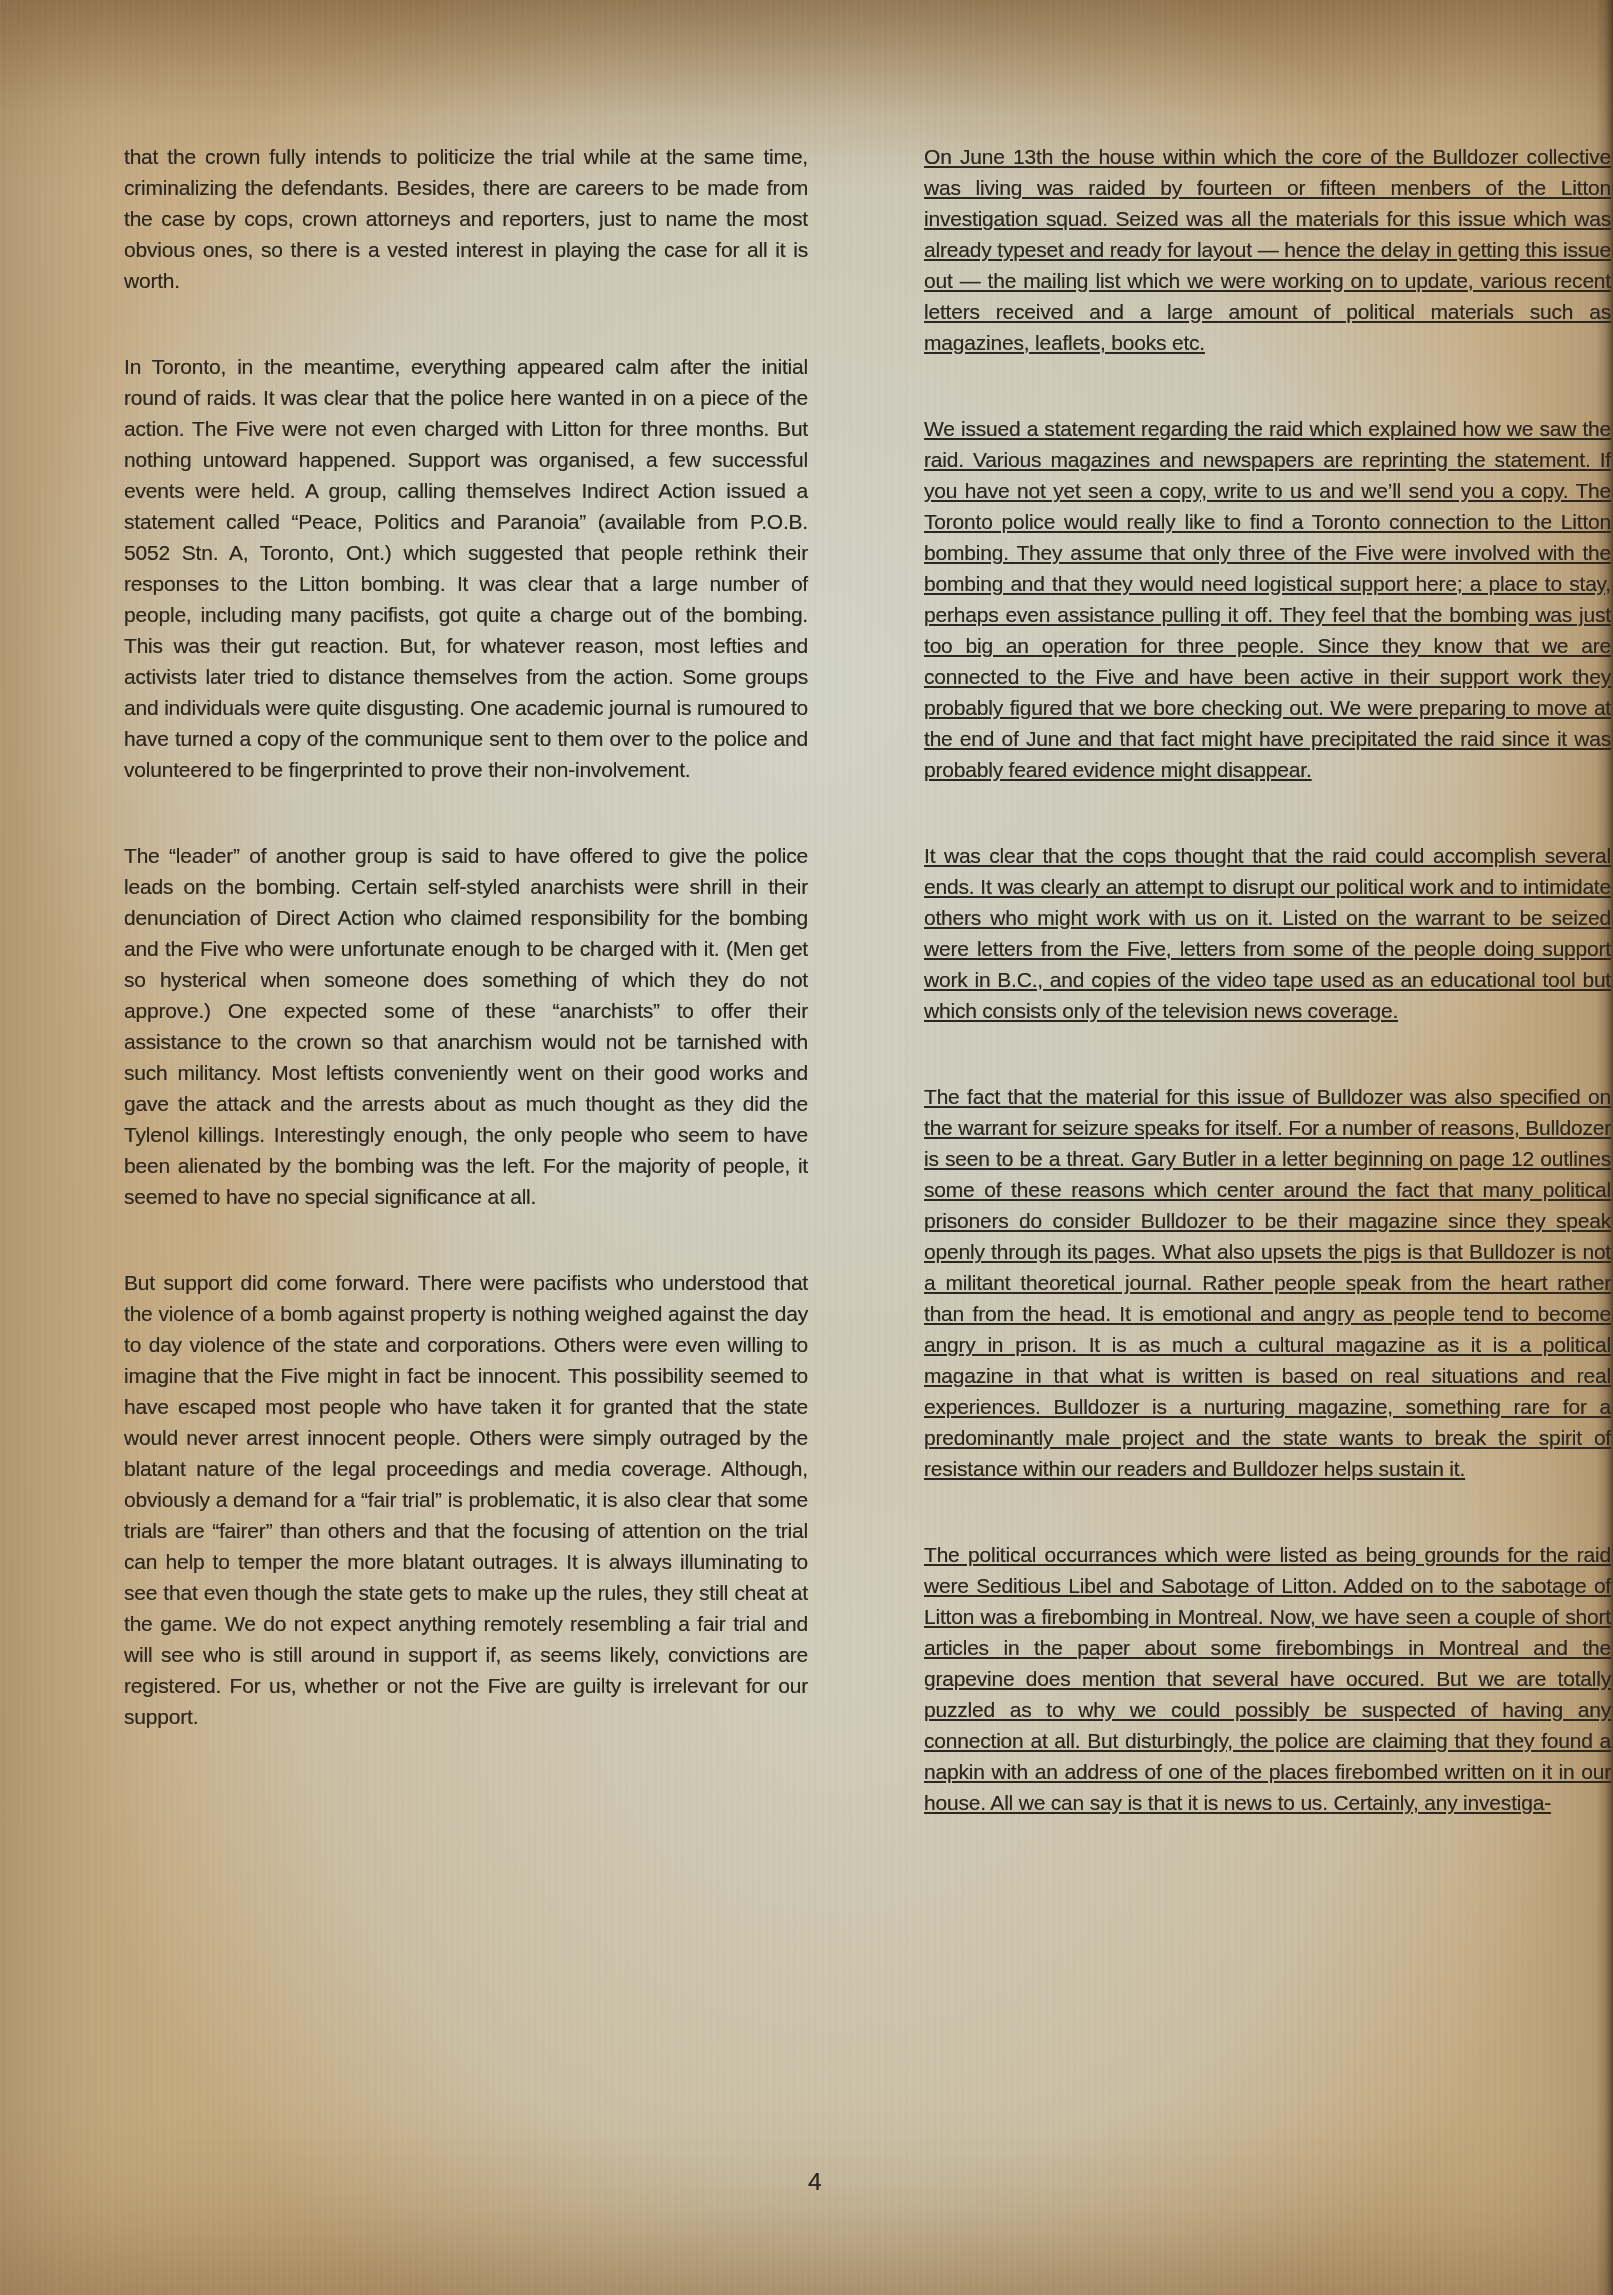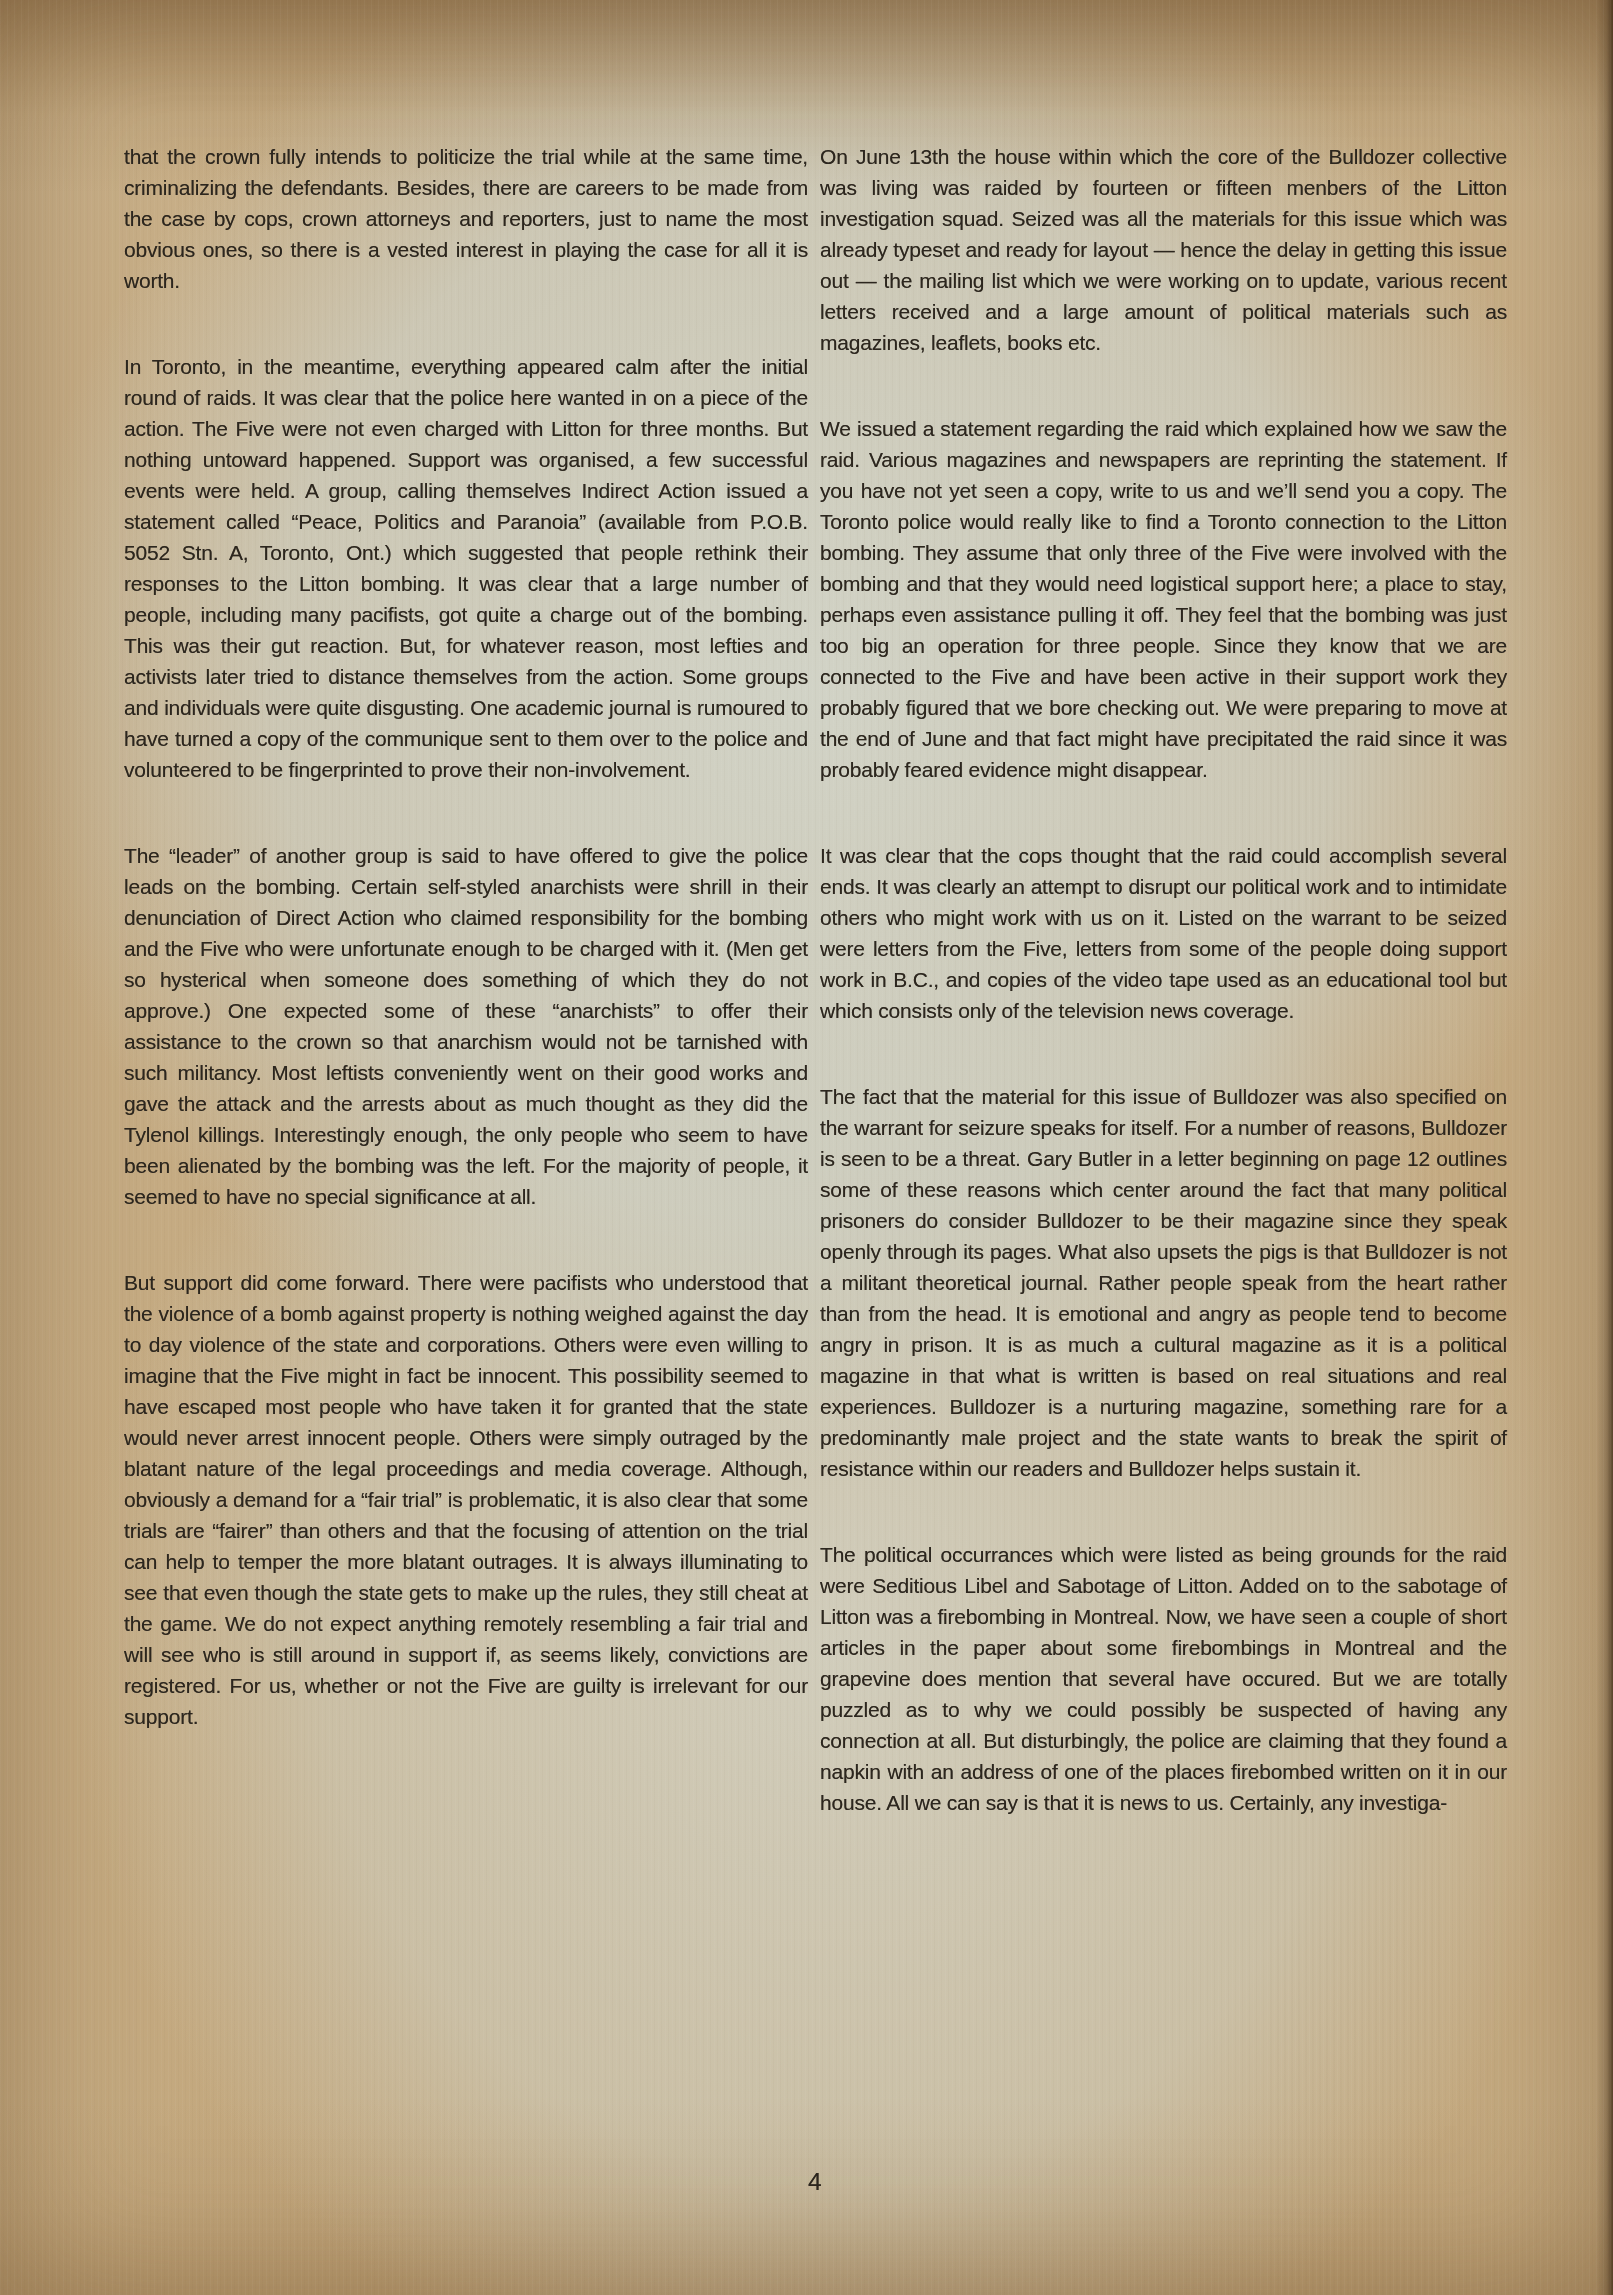--- a/index.html
+++ b/index.html
@@ -40,21 +40,21 @@
     top: 132px;
     color: #2c261e;
     font-size: 21px;
     line-height: 31px;
     letter-spacing: -0.2px;
     text-align: justify;
     text-shadow: 0 0 0.6px rgba(44,38,30,0.55);
     margin-top: 9px;
   }
   .col-left  { left: 124px;  width: 684px; }
-  .col-right { left: 820px; width: 687px; }
+  .col-right { left: 924px; width: 687px; text-decoration: underline; }
   .para { margin: 0 0 55px 0; }
   .page-number {
     position: absolute;
     left: 808px;
     top: 2168px;
     color: #2c261e;
     font-size: 24.5px;
     text-shadow: 0 0 0.6px rgba(44,38,30,0.55);
   }
 </style>

